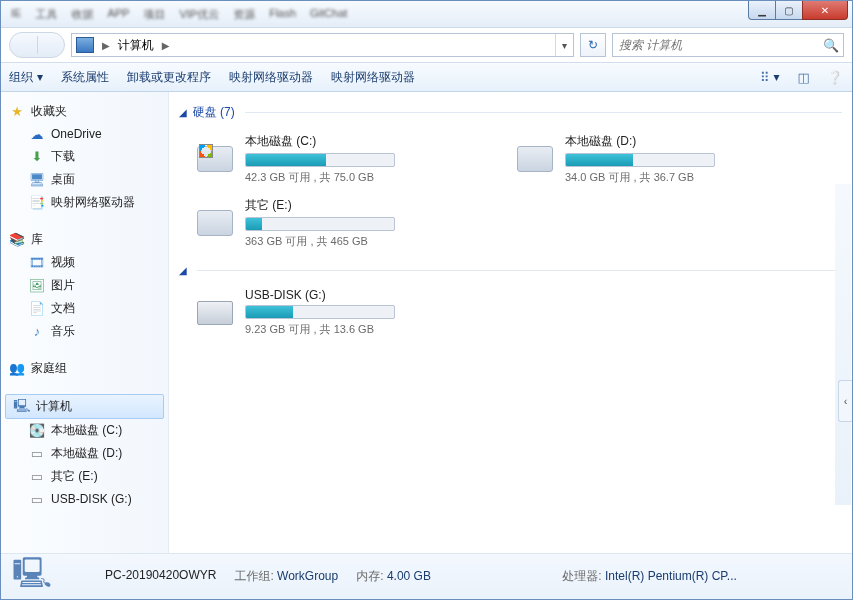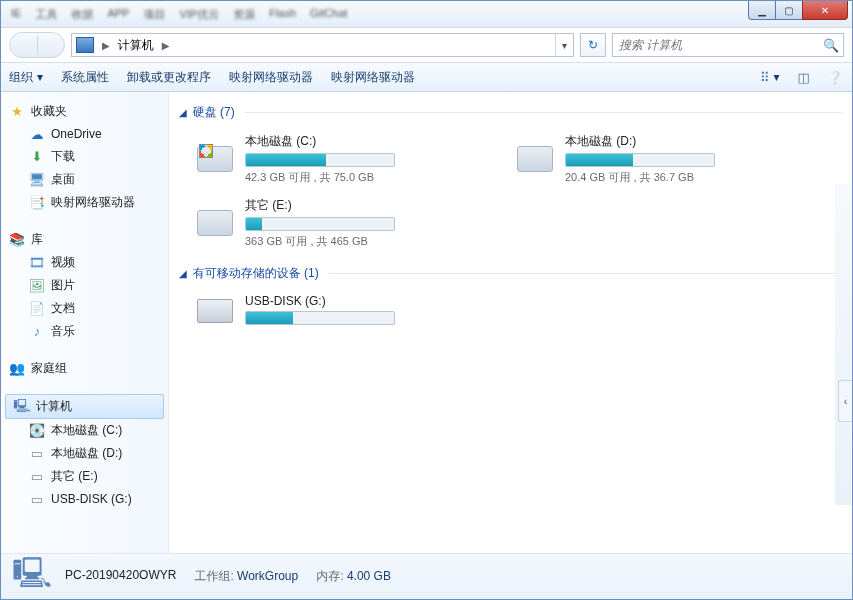--- a/index.html
+++ b/index.html
@@ -74,21 +74,21 @@
 .dico.usb:before { content:""; position:absolute; width:34px; height:22px; background:linear-gradient(#eef1f5,#c6ced9); border:1px solid #9aa6b5; border-radius:2px; }
 .dinfo { flex:1; }
 .dname { color:#222; margin-bottom:3px; }
 .pbar { width:150px; height:14px; border:1px solid #b8c4d3; background:#eef2f7; border-radius:2px; overflow:hidden; margin-bottom:3px; }
 .pfill { height:100%; background:linear-gradient(#3fc1d9,#1a9cb7); }
 .dstat { color:#6a6a6a; font-size:11px; }
 
 
 .details { height:46px; border-top:1px solid #dde7f2; background:linear-gradient(#f3f8fe,#eaf2fb); display:flex; align-items:center; padding:4px 10px; gap:12px; font-size:12px; color:#444; position:absolute; bottom:0; left:0; right:0; }
 .details .dimg { width:42px; height:38px; display:flex; align-items:center; justify-content:center; font-size:30px; color:#5a83b8; }
-.details .dtxt { display:flex; flex-direction:row; gap:2px; }
+.details .dtxt { display:flex; flex-direction:row; gap:2px;margin-left:40px; }
 .details .row { display:flex; gap:18px; }
 .details .lbl { color:#6a6a6a; }
 .details .val { color:#1a3c6e; }
 
 .sidehandle { position:absolute; right:0; top:288px; width:14px; height:42px; border:1px solid #c8d6e8; border-right:none; background:#f2f7fd; display:flex; align-items:center; justify-content:center; font-size:11px; color:#555; border-radius:3px 0 0 3px; }
 .scrollhint { position:absolute; right:1px; top:92px; bottom:48px; width:16px; background:linear-gradient(#f5f9fd,#e9f1fa); }
 </style>
 </head>
 <body>
 
@@ -245,58 +245,62 @@
           <div class="dstat">42.3 GB 可用 , 共 75.0 GB</div>
         </div>
       </div>
       <div class="drive">
         <div class="dico hdd"></div>
         <div class="dinfo">
           <div class="dname">本地磁盘 (D:)</div>
           <div class="pbar">
               <div class="pfill" style="width:45%"></div>
             </div>
-          <div class="dstat">20.4 GB 可用 , 共 36.7 GB</div>
+          <div class="dstat">34.0 GB 可用 , 共 36.7 GB</div>
         </div>
       </div>
       <div class="drive">
         <div class="dico hdd"></div>
         <div class="dinfo">
           <div class="dname">其它 (E:)</div>
           <div class="pbar">
               <div class="pfill" style="width:11%"></div>
             </div>
           <div class="dstat">363 GB 可用 , 共 465 GB</div>
         </div>
       </div>
     </div>
 
     <div class="grouphdr">
       <span class="chev">◢</span>
-      <span>有可移动存储的设备 (1)</span>
       <span class="line"></span>
     </div>
     <div class="drives">
       <div class="drive">
         <div class="dico usb"></div>
         <div class="dinfo">
           <div class="dname">USB-DISK (G:)</div>
           <div class="pbar">
               <div class="pfill" style="width:32%"></div>
             </div>
+          <div class="dstat">9.23 GB 可用 , 共 13.6 GB</div>
         </div>
       </div>
     </div>
 
     <div class="sidehandle">‹</div>
   </div>
 </div>
 
 <div class="details">
   <div class="dimg">🖳</div>
   <div class="dtxt">
     <div class="row">
       <span class="val" style="color:#222;font-weight:400">PC-20190420OWYR</span>
       <span><span class="lbl">工作组:</span> <span class="val">WorkGroup</span></span>
       <span><span class="lbl">内存:</span> <span class="val">4.00 GB</span></span>
     </div>
+    <div class="row">
+      <span style="visibility:hidden">PC-20190420OWYR</span>
+      <span><span class="lbl">处理器:</span> <span class="val">Intel(R) Pentium(R) CP...</span></span>
+    </div>
   </div>
 </div>
 
 </body></html>

